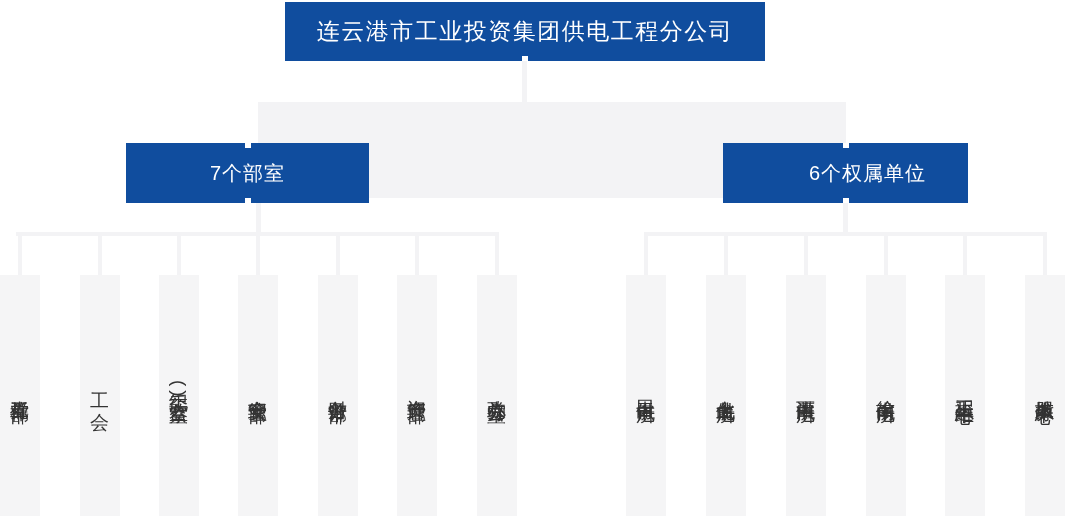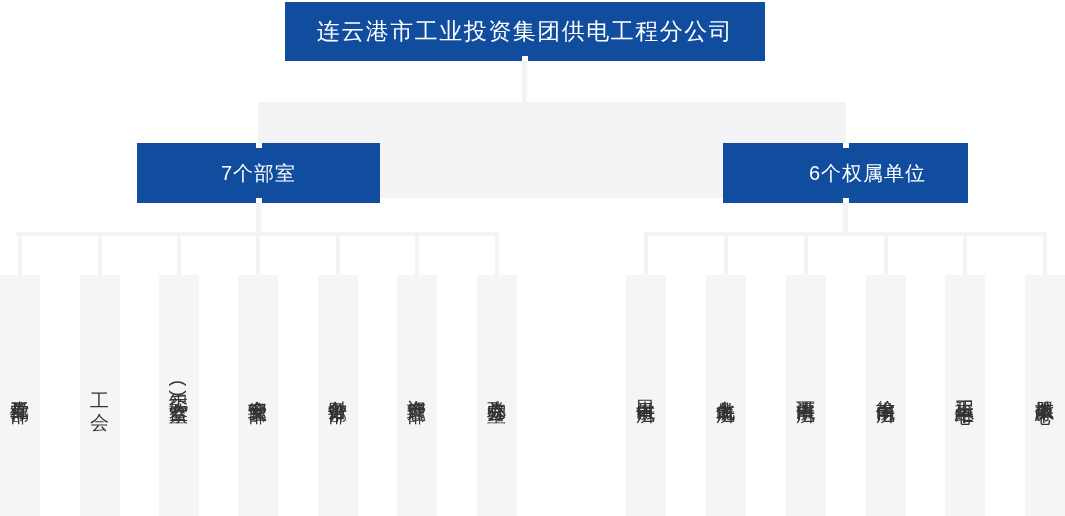--- a/index.html
+++ b/index.html
@@ -29,21 +29,21 @@
     z-index: 3;
   }
   .node-root {
     left: 285px; top: 2px; width: 480px; height: 59px;
     font-size: 23px; letter-spacing: 1.5px;
   }
   .node-group {
     top: 143px; height: 60px;
     font-size: 20px; letter-spacing: 1px;
   }
-  .node-group-left  { left: 137px; width: 243px; }
+  .node-group-left  { left: 126px; width: 243px; }
   .node-group-right { left: 723px; width: 245px; padding-left: 44px; }
   .notch {
     position: absolute;
     left: 50%;
     transform: translateX(-50%);
     width: 6px; height: 5px;
     background: #ffffff;
     z-index: 4;
   }
   .notch-top { top: 0; }

